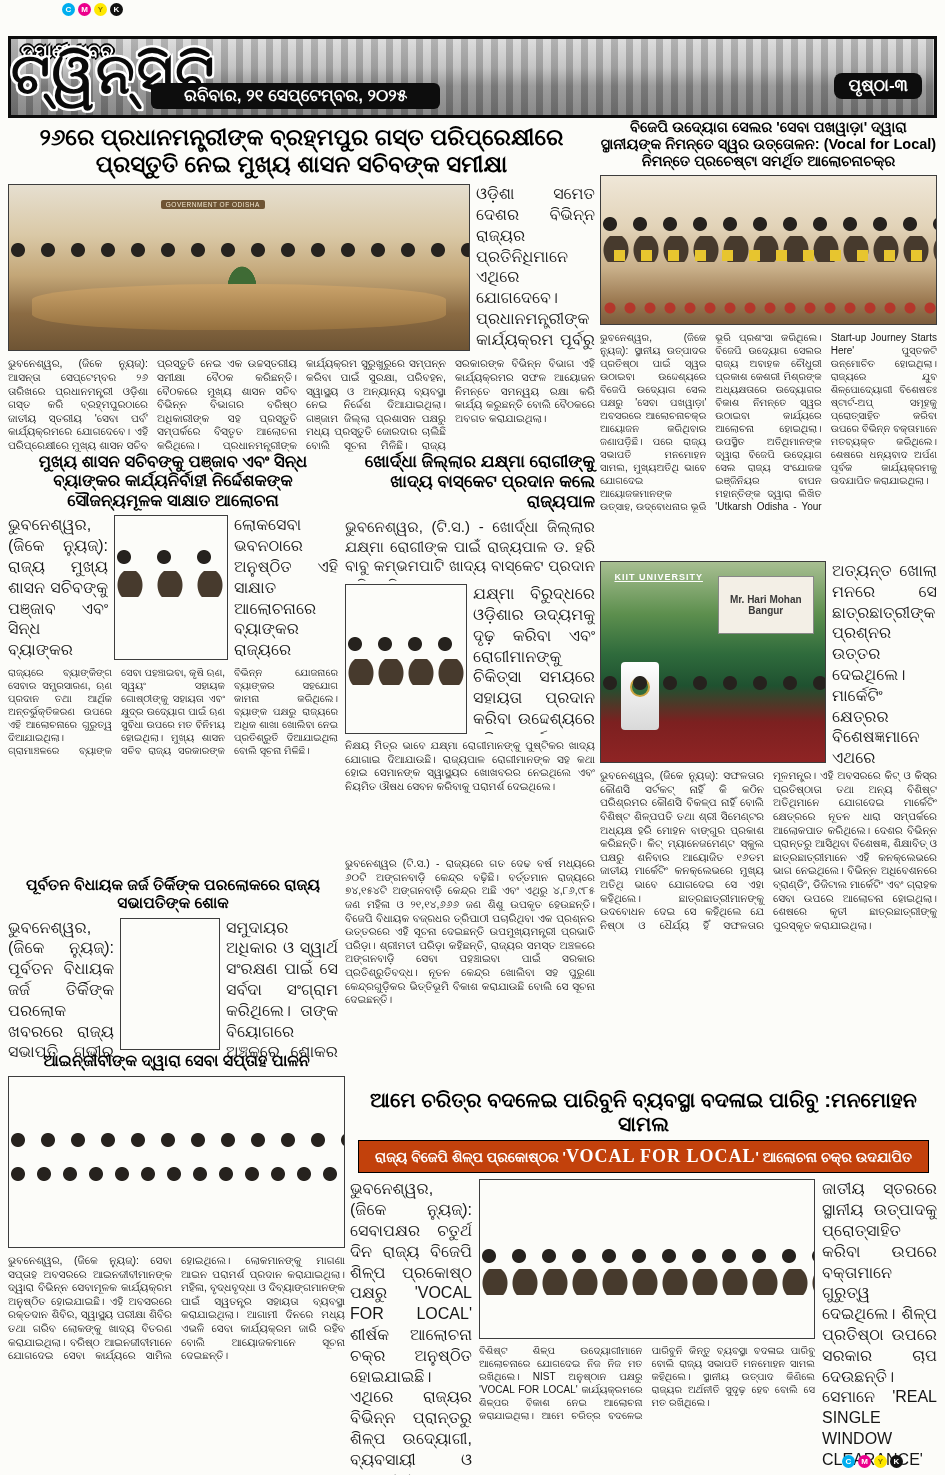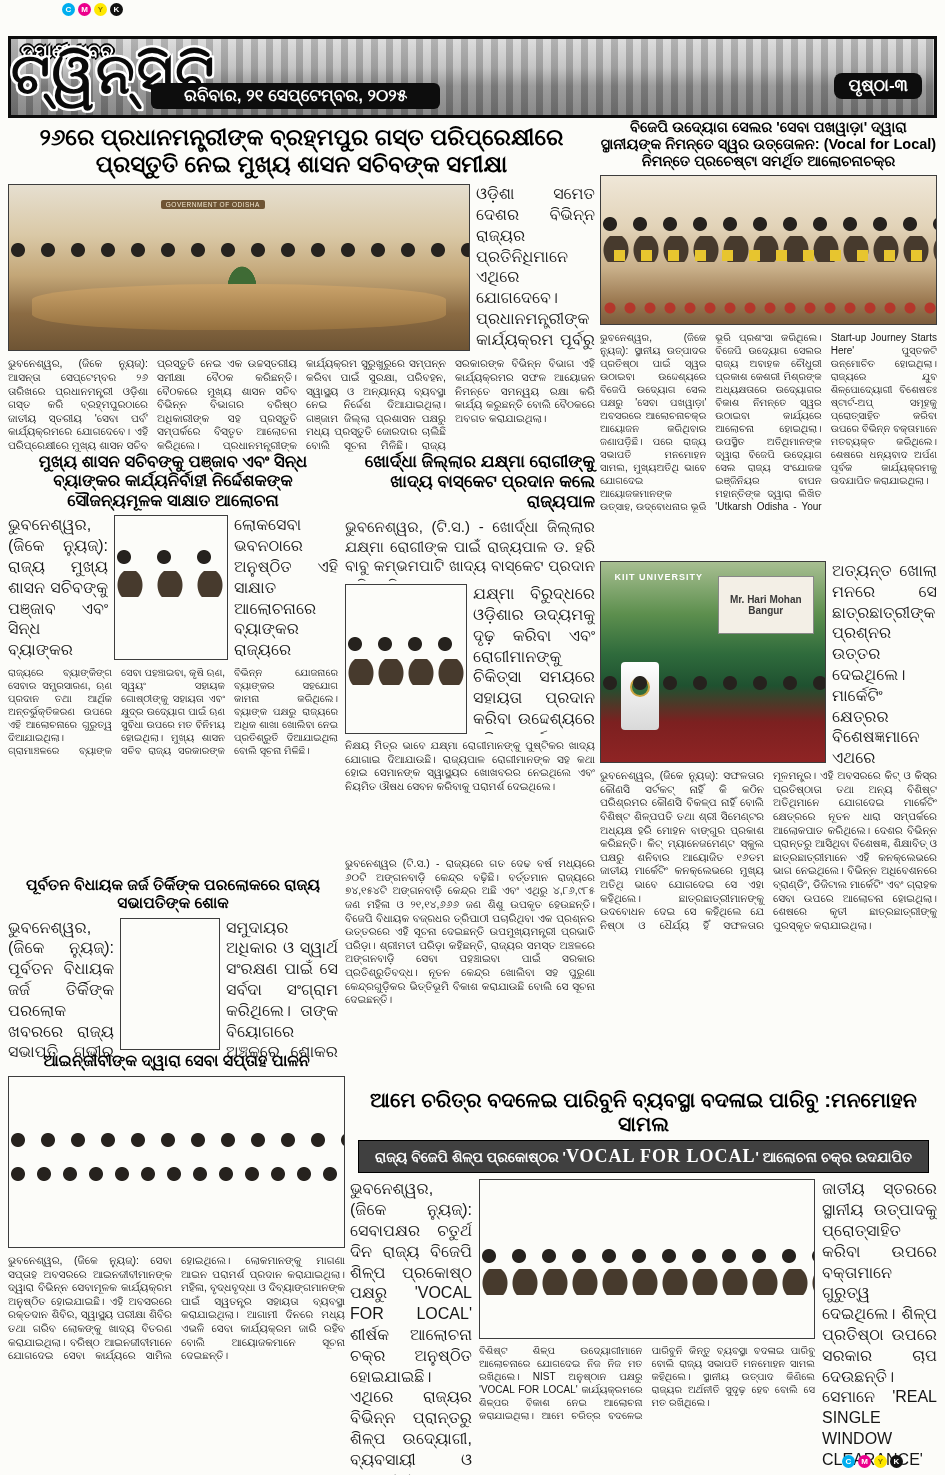--- a/index.html
+++ b/index.html
@@ -26,21 +26,21 @@
   .edition{position:absolute;left:10px;top:2px;font-size:18px;font-weight:800;color:#fff;
     text-shadow:-2px 0 #000,2px 0 #000,0 -2px #000,0 2px #000,1px 1px 0 #000;}
   .datebadge{position:absolute;left:140px;bottom:6px;background:#0d0d0d;color:#fff;
     font-size:17px;font-weight:700;padding:3px 33px;border-radius:6px;}
   .mast-title{position:absolute;left:0;right:60px;top:2px;text-align:left;font-size:56px;font-weight:800;
     color:#0a0a0a;letter-spacing:2px;
     text-shadow:-2px 0 #fff,2px 0 #fff,0 -2px #fff,0 2px #fff,-2px -2px #fff,2px 2px #fff,-2px 2px #fff,2px -2px #fff;}
   .pagebadge{position:absolute;right:12px;bottom:16px;background:#0d0d0d;color:#fff;
     font-size:17px;font-weight:700;padding:3px 14px;border-radius:8px;}
   
-  .bar{background:#404040;color:#fff;text-align:center;font-weight:700;font-size:14px;
+  .bar{background:#c2410c;color:#fff;text-align:center;font-weight:700;font-size:14px;
        padding:5px 4px;border:1px solid #000;}
   .bar .en{font-family:"Liberation Serif",serif;font-size:18px;letter-spacing:1px;}
   
   .heads{position:absolute;left:0;right:0;height:20px;background-repeat:repeat-x;
     background-image:radial-gradient(circle at 9px 9px,#26221e 6.5px,transparent 7.5px);
     background-size:30px 20px;}
   .torsos{position:absolute;left:0;right:0;height:26px;background-repeat:repeat-x;
     background-image:radial-gradient(ellipse 11px 14px at 15px 14px,#473a2d 12px,transparent 13px);
     background-size:30px 26px;}
   .ph-pm{background:linear-gradient(180deg,#e6dfd0 0%,#dac9a7 30%,#c3a677 55%,#8b6b43 78%,#6e5434 100%);}
@@ -52,21 +52,21 @@
     padding:1px 5px;border-radius:2px;letter-spacing:.5px;}
   .ph-bjp{background:linear-gradient(180deg,#efe7d8 0%,#e2d3b8 35%,#c9b08a 62%,#9c7a52 84%,#7c5c3c 100%);}
   .bjp-books{position:absolute;left:4%;right:4%;top:50%;height:11px;
     background:repeating-linear-gradient(90deg,#e7c52f 0 11px,transparent 11px 27px);}
   .bjp-flowers{position:absolute;left:0;right:0;bottom:6%;height:13px;background-repeat:repeat-x;
     background-image:radial-gradient(circle at 9px 6px,#b3372b 5px,transparent 6px);background-size:20px 13px;}
   .ph-kiit{background:linear-gradient(180deg,#a8bf92 0%,#5d8f4e 26%,#2f6b3c 46%,#1f5130 62%,#7c2020 80%,#8f2424 100%);}
   .kiit-screen{position:absolute;right:5%;top:7%;width:42%;height:28%;background:#f3efe6;color:#3a3a3a;
     font-size:10px;font-weight:700;display:flex;align-items:center;justify-content:center;text-align:center;
     border:1px solid #888;}
-  .kiit-banner{position:absolute;left:6%;top:5%;font-size:9px;font-weight:700;color:#fff;letter-spacing:1px;}
+  .kiit-banner{position:absolute;left:6%;top:5%;font-size:9px;font-weight:700;color:#fff;letter-spacing:1px;text-decoration:underline;}
   .kiit-podium{position:absolute;left:9%;bottom:16%;width:17%;height:34%;
     background:linear-gradient(180deg,#ffffff,#d9d9d9);border-radius:4px;}
   .kiit-logo{position:absolute;left:50%;top:22%;transform:translateX(-50%);width:16px;height:16px;
     border-radius:50%;background:#2f6b3c;border:2px solid #c9a23f;}
   .ph-gov{background:linear-gradient(180deg,#b8constent;}
   .ph-gov{background:linear-gradient(180deg,#b86a32 0%,#d99a55 28%,#e9caa2 52%,#7c5c3c 80%,#4a3a2a 100%);}
   .ph-cs{background:linear-gradient(180deg,#e2e6e9 0%,#cfd4d8 40%,#9aa0a6 72%,#6a6f74 100%);}
   .ph-mla{background:linear-gradient(180deg,#dadad6 0%,#c2c2be 60%,#a9a9a5 100%);}
   .mla-head{position:absolute;top:16%;left:50%;transform:translateX(-50%);width:36px;height:40px;
     background:#3b3029;border-radius:50% 50% 46% 46%;}

